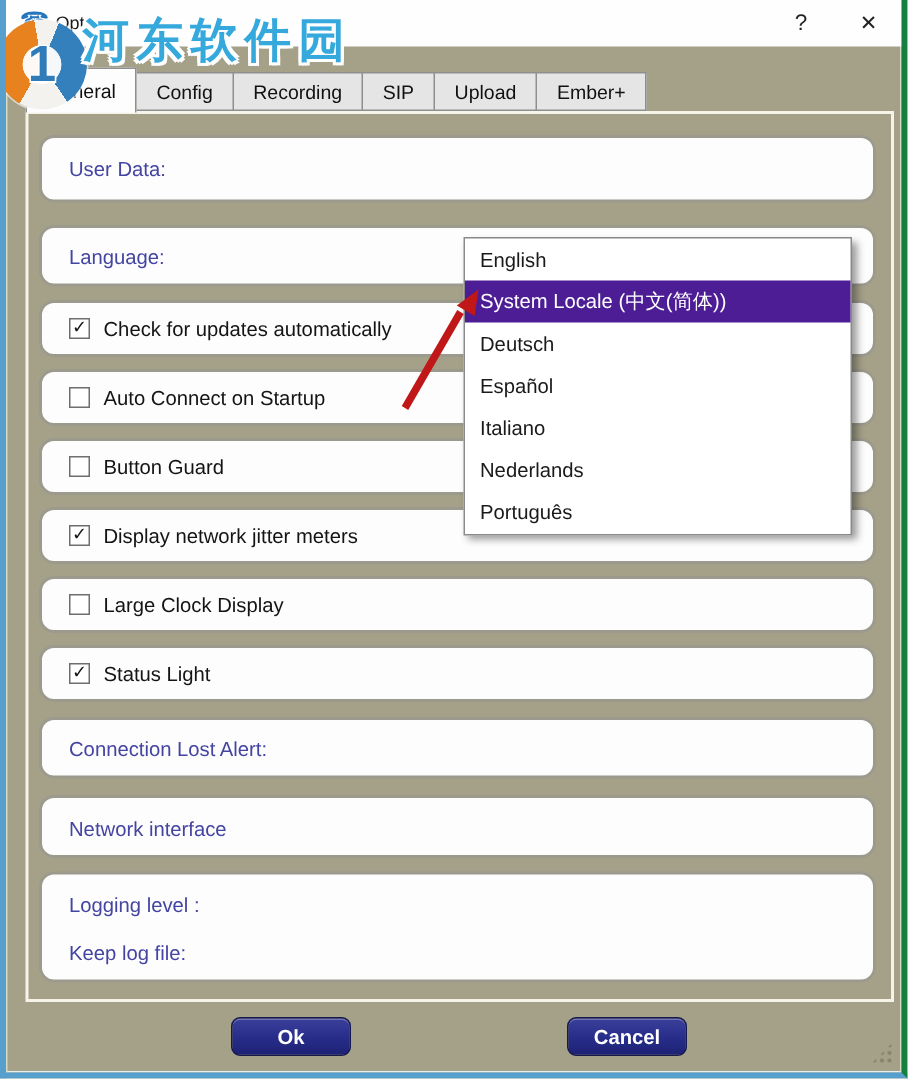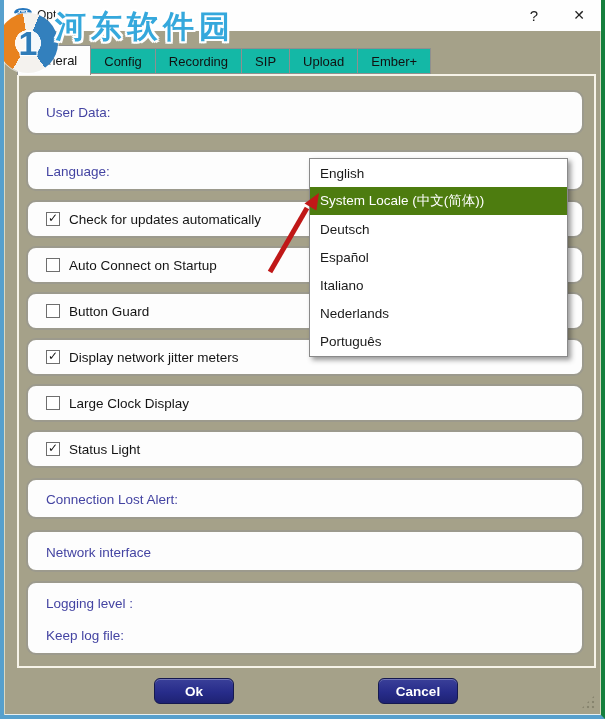--- a/index.html
+++ b/index.html
@@ -13,21 +13,21 @@
   
   .titlebar{position:absolute;left:0;top:0;width:597px;height:31px;background:#fefefe;}
   .app-icon{position:absolute;left:9px;top:6px;font-size:16px;color:#2576bd;line-height:18px;}
   .title-text{position:absolute;left:33px;top:8px;font-size:12px;color:#1a1a1a;}
   .tb-btn{position:absolute;top:0;width:44px;height:31px;text-align:center;line-height:31px;font-size:15px;color:#222;cursor:default;}
   .tb-help{left:508px;}
   .tb-close{left:553px;font-size:14px;}
   
   .tabbar{position:absolute;left:13px;top:48px;height:26px;display:flex;z-index:3;}
   .tab{height:26px;line-height:25px;padding:0 13px;font-size:13px;color:#111;
-       background:#14b8a6;border:1px solid #8f8f8f;border-left:none;}
+       background:#e5e5e5;border:1px solid #8f8f8f;border-left:none;}
   .tab:first-child{border-left:1px solid #8f8f8f;}
   .tab.active{background:#fdfdfd;height:30px;margin-top:-3px;line-height:29px;border-bottom:none;z-index:4;}
   
   .panel{position:absolute;left:13px;top:74px;width:579px;height:594px;border:2px solid #f6f3e8;z-index:1;}
   
   .card{position:absolute;left:22px;width:558px;background:#fdfdfd;border:2px solid #9c9a8d;border-radius:10px;z-index:10;}
   .blabel{position:absolute;left:18px;font-size:13.5px;color:#4444a2;}
   .cklabel{font-size:13.5px;color:#141414;text-align:right;}
   .checkrow{display:flex;align-items:center;height:100%;padding-left:18px;}
   .ckbox{width:14px;height:14px;background:#fff;border:1px solid #6e6e6e;margin-right:9px;position:relative;flex:none;}
@@ -39,21 +39,21 @@
   .big-btn{width:169px;height:28px;line-height:27px;font-size:15px;border-radius:8px;}
   .foot-btn{width:80px;height:26px;line-height:25px;font-size:13.5px;border-radius:6px;z-index:10;}
   
   .combo{position:absolute;left:305px;width:253px;height:24px;background:#fdfdfd;border:1px solid #a8a8a8;border-radius:2px;
     font-size:13.5px;color:#111;line-height:22px;padding-left:9px;}
   .caret{position:absolute;right:8px;top:9px;width:0;height:0;border-left:5px solid transparent;border-right:5px solid transparent;border-top:6px solid #6f6f6f;}
   
   .droplist{position:absolute;left:305px;top:158px;width:259px;height:199px;background:#fff;border:1px solid #8a8a8a;
     box-shadow:3px 3px 5px rgba(30,30,30,.45);z-index:40;display:flex;flex-direction:column;}
   .dropitem{flex:1;font-size:13.5px;color:#1a1a1a;padding-left:10px;display:flex;align-items:center;white-space:nowrap;}
-  .dropitem.sel{background:#4d7c0f;color:#ffffff;}
+  .dropitem.sel{background:#4c1d95;color:#ffffff;}
   
   .arrow-svg{position:absolute;left:0;top:0;z-index:50;pointer-events:none;}
   
   .wm-logo{position:absolute;left:-6px;top:13px;width:60px;height:60px;border-radius:50%;z-index:60;
     background:
       radial-gradient(circle at 50% 50%, rgba(255,255,255,.95) 0 30%, rgba(255,255,255,0) 31%),
       conic-gradient(from 210deg, #e8821e 0 140deg, #f4f2ee 140deg 172deg, #3380bd 172deg 296deg, #f4f2ee 296deg 360deg);
     box-shadow:0 0 0 1px rgba(255,255,255,.6);}
   .wm-logo-digit{position:absolute;left:0;top:0;width:100%;height:100%;display:flex;align-items:center;justify-content:center;
     font-size:34px;font-weight:bold;color:#2f7cb8;text-shadow:1px 1px 0 #fff,-1px -1px 0 #fff,1px -1px 0 #fff,-1px 1px 0 #fff;}

